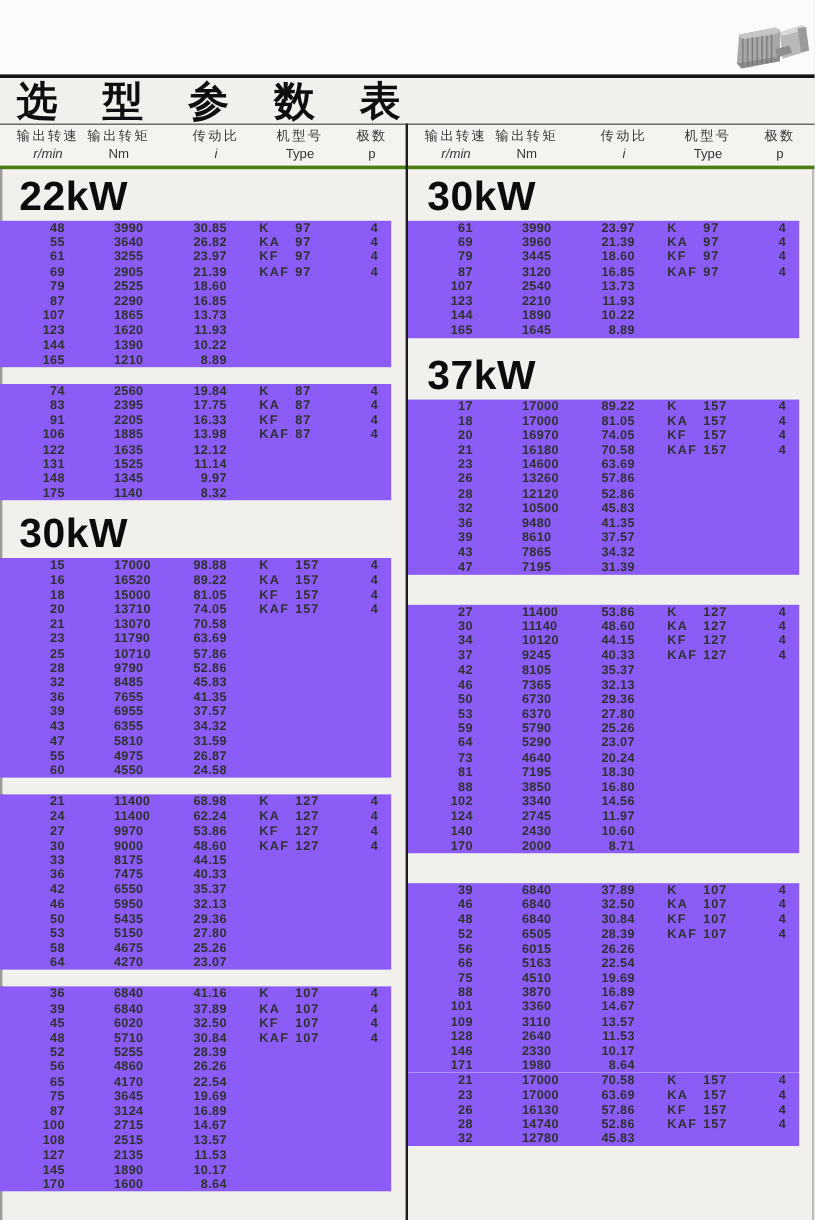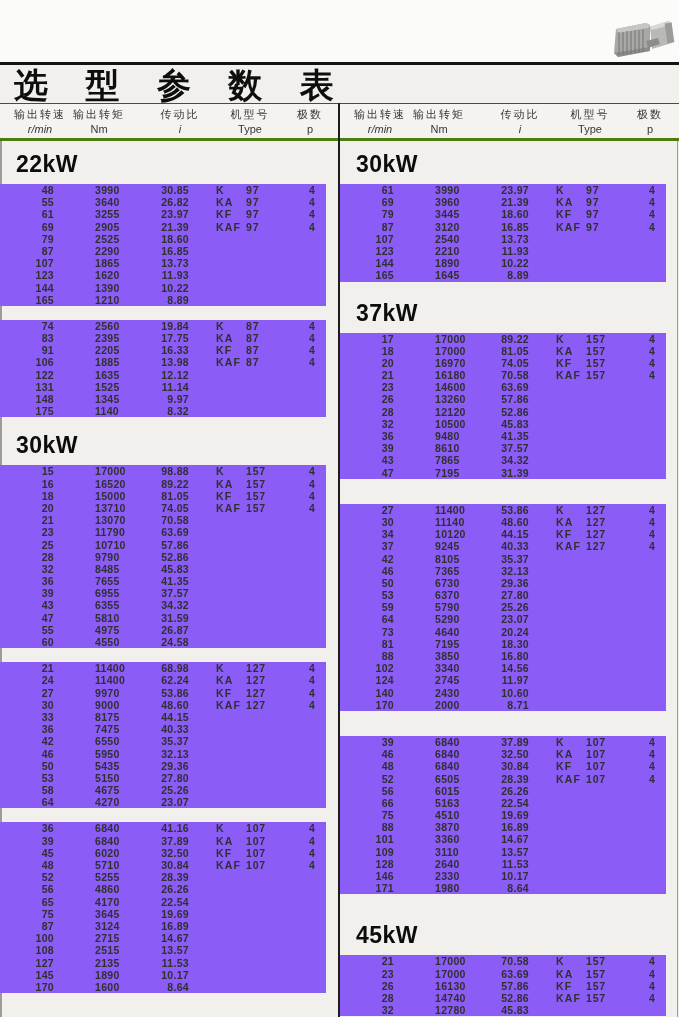--- a/index.html
+++ b/index.html
@@ -27,21 +27,21 @@
   .unit.ital{font-style:italic;}
   .h-speed{left:8px;width:64px;} .h-torque{left:68px;width:62px;} .h-ratio{left:148px;width:64px;}
   .h-type{left:218px;width:64px;} .h-poles{left:284px;width:52px;}
   .vdivider{position:absolute;left:338px;top:103px;width:2px;height:914px;background:#1c1c1c;}
   .edge-left{position:absolute;left:0;top:140px;width:2px;height:877px;background:#555;opacity:.55;}
   .edge-right{position:absolute;left:677px;top:141px;width:1px;height:876px;background:#9a9a96;}
   .col{position:absolute;top:141px;width:339px;}
   .col-left{left:0;} .col-right{left:340px;}
   .section{overflow:hidden;}
   .sec-heading{
-    font-size:23px;font-weight:900;color:#0c0c0c;line-height:34px;height:34px;
+    font-size:34px;font-weight:900;color:#0c0c0c;line-height:34px;height:34px;
     margin:6px 0 3px 16px;letter-spacing:0.5px;
   }
   .col-left .section+.section .sec-heading{margin-top:11px;}
   .col-right .section+.section .sec-heading{margin-top:14px;}
   .col-right .section:last-child .sec-heading{margin-top:24px;}
   .block{margin-top:0;background:#8b5cf6;width:326px;font-weight:bold;}
   .col-left .block+.block{margin-top:14px;}
   .col-right .block+.block{margin-top:25px;}
   .row{display:flex;height:12.2px;line-height:12.2px;font-size:10.5px;letter-spacing:.3px;color:#303030;}
   .c-speed{width:54px;text-align:right;}
@@ -1030,21 +1030,20 @@
             <span class="c-speed">171</span>
             <span class="c-torque">1980</span>
             <span class="c-ratio">8.64</span>
             <span class="c-type"></span>
             <span class="c-size"></span>
             <span class="c-poles"></span>
           </div>
         </div>
       </div>
       <div class="section">
-        <div class="sec-heading">45kW</div>
         <div class="block">
           <div class="row">
             <span class="c-speed">21</span>
             <span class="c-torque">17000</span>
             <span class="c-ratio">70.58</span>
             <span class="c-type">K</span>
             <span class="c-size">157</span>
             <span class="c-poles">4</span>
           </div>
           <div class="row">

